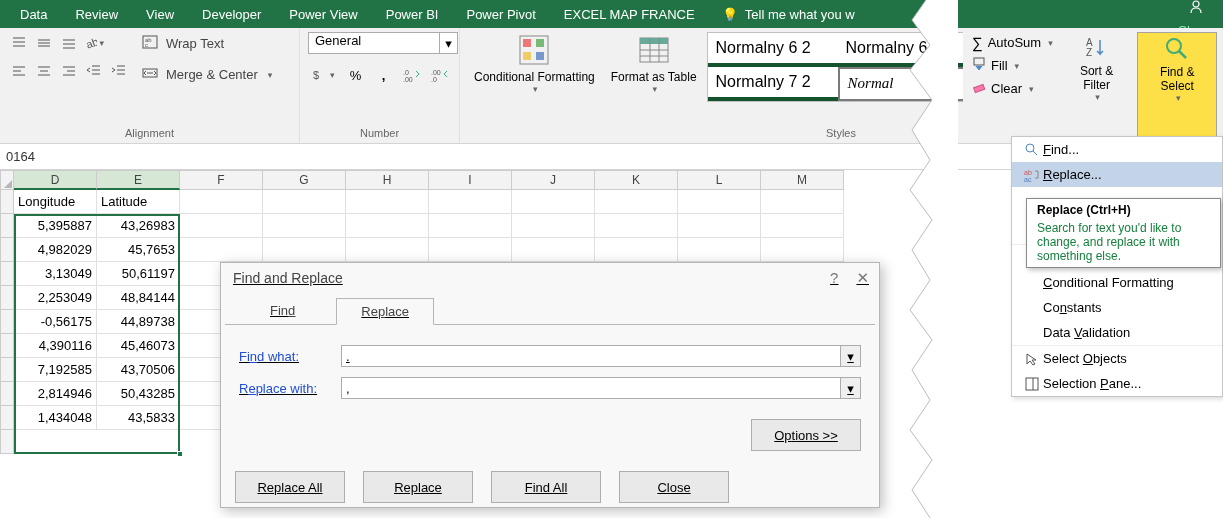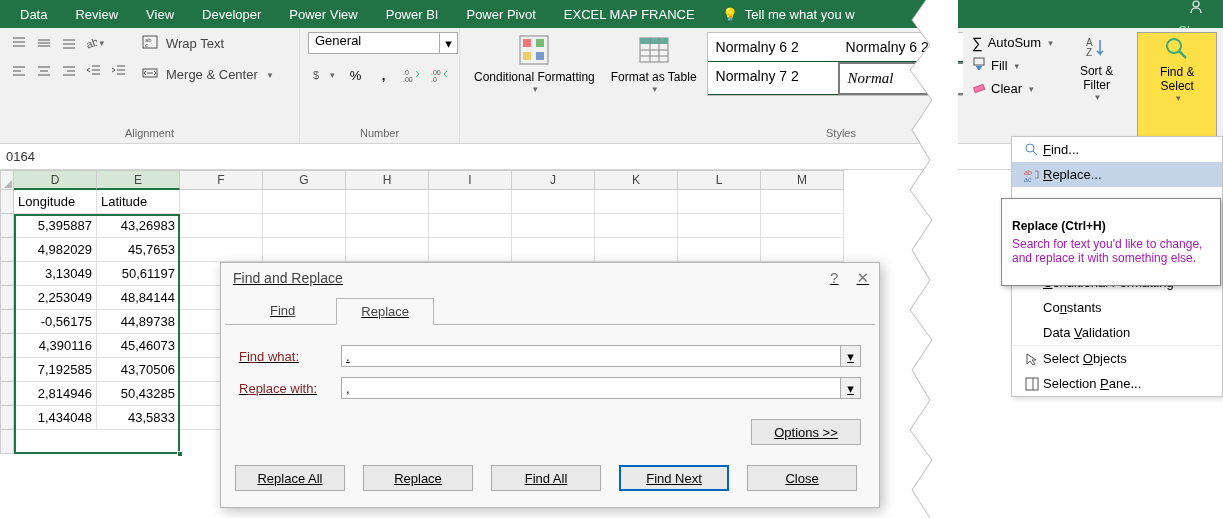--- a/index.html
+++ b/index.html
@@ -25,41 +25,41 @@
 .align-icon svg { display:block; }
 
 
 .num-select { width: 150px; height: 22px; border: 1px solid #ababab; background: #fff; display: flex; padding-left: 6px; font-size: 13px; position: relative; margin-bottom: 10px; }
 .num-select .dd { position:absolute; right:0; top:0; width:18px; height:100%; border-left:1px solid #ababab; display:flex; align-items:center; justify-content:center; }
 
 
 .style-big { display:flex; flex-direction:column; align-items:center; font-size:12px; text-align:center; padding: 0 6px; }
 .style-big .icon-big { width: 36px; height: 36px; display:flex; align-items:center; justify-content:center; margin-bottom: 2px; }
 .styles-table { display:grid; grid-template-columns: 130px 130px; gap:0; border: 1px solid #c1c1c1; background:#fff; }
-.styles-cell { padding: 6px 8px; border-bottom: 1px solid #14532d; font-size: 14px; }
+.styles-cell { padding: 6px 8px; border-bottom: 4px solid #14532d; font-size: 16px; }
 .styles-cell.sel { border:2px solid #7a7a7a; font-weight: normal; font-style: italic; }
 
 
 .right-panel { position:absolute; right:0; top:28px; width:260px; background:#f1f1f1; height:116px; padding:4px 6px; display:flex; gap:6px; border-bottom:1px solid #d4d4d4;}
 .edit-col { display:flex; flex-direction:column; gap:2px; font-size:13px; }
 .edit-item { display:flex; align-items:center; gap:5px; padding:2px 3px; }
 .edit-big { display:flex; flex-direction:column; align-items:center; font-size:12px; text-align:center; padding:0 4px; }
 .edit-big .icon-big { width:32px; height:32px; display:flex; align-items:center; justify-content:center; }
 .find-select-highlight { background:#fde047; border:1px solid #a3a3a3; }
 
 
 .dropdown { position:absolute; right:0; top:136px; width:212px; background:#fff; border:1px solid #c6c6c6; box-shadow:2px 2px 5px rgba(0,0,0,.15); z-index:50; font-size:13px;}
 .dropdown .item { display:flex; align-items:center; gap:1px; padding:5px 10px; cursor:default;}
 .dropdown .item.highlight { background:#c3d4e8; }
 .dropdown .icon-slot { width:20px; display:flex; justify-content:center; }
 
 
-.tooltip-fs { position:absolute; right:2px; top:198px; width:220px; background:#fff; border:1px solid #8a8a8a; box-shadow:2px 2px 5px rgba(0,0,0,.25); padding:20px 10px; font-size:12px; z-index:60;}
+.tooltip-fs { position:absolute; right:2px; top:198px; width:195px; background:#fff; border:1px solid #8a8a8a; box-shadow:2px 2px 5px rgba(0,0,0,.25); padding:4px 10px; font-size:12px; z-index:60;}
 .tooltip-fs .tt-title { font-weight:bold; margin-bottom:4px; }
-.tooltip-fs .tt-body { color:#a21caf; }
+.tooltip-fs .tt-body { color:#15803d; }
 
 
 .formula-bar { height:26px; border-bottom:1px solid #d4d4d4; display:flex; align-items:center; padding-left:6px; font-size:13px; color:#333; background:#fff; }
 
 
 .grid { position:relative; background:#fff; }
 .corner { width:14px; height:20px; border:1px solid #ccc; background:#f3f3f3; position:absolute; left:0; top:0; display:flex; align-items:end; justify-content:end; }
 .corner svg { display:block; }
 .col-headers { display:flex; position:absolute; top:0; left:14px; }
 .col-h { width:83px; height:20px; border:1px solid #ccc; background:#f3f3f3; text-align:center; font-size:12px; color:#444; display:flex; align-items:center; justify-content:center; border-left:none;}
@@ -76,27 +76,27 @@
 
 .dialog { position:absolute; left:220px; top:262px; width:660px; height:246px; background:#f8f8f8; border:1px solid #b6b6b6; box-shadow:3px 3px 12px rgba(0,0,0,.25); z-index:40;text-decoration:underline;}
 .dialog-title { display:flex; align-items:center; justify-content:space-between; padding:6px 10px 10px 12px; font-size:14px; color:#444; }
 .dialog-title .controls { display:flex; gap:18px; }
 .dialog-title .controls span { cursor:default; color:#777; font-size:15px; }
 .dialog-tabs { display:flex; gap:16px; padding-left:24px; }
 .dialog-tab { padding:5px 24px; border:1px solid transparent; font-size:13px; color:#444; }
 .dialog-tab.active { background:#f8f8f8; border:1px solid #b6b6b6; border-bottom:1px solid #f8f8f8; position:relative; top:1px; }
 .dialog-body { border-top:1px solid #b6b6b6; margin:0 4px; padding:20px 14px 10px 14px; }
 .dlg-row { display:flex; align-items:center; gap:14px; margin-bottom:10px; }
-.dlg-row label { width:88px; font-size:13px; color:#7f1d1d; }
+.dlg-row label { width:88px; font-size:13px; color:#1d4ed8; }
 .dlg-input-wrap { flex:1; display:flex; }
 .dlg-input { flex:1; height:22px; border:1px solid #ababab; background:#fff; padding:0 4px; font-size:13px; }
 .dlg-dd { width:20px; height:22px; border:1px solid #ababab; border-left:none; background:#efefef; display:flex; align-items:center; justify-content:center; }
 .options-btn { margin-left:auto; margin-top:10px; }
 .dlg-buttons { display:flex; gap:18px; padding:10px 14px; justify-content:flex-start; }
-.btn { min-width:110px; height:26px; border:1px solid #adadad; background:#e9e9e9; font-size:13px; display:flex; align-items:center; justify-content:center; padding:11px 14px; }
+.btn { min-width:110px; height:32px; border:1px solid #adadad; background:#e9e9e9; font-size:13px; display:flex; align-items:center; justify-content:center; padding:11px 14px; }
 .btn.default { border:2px solid #0067c0; background:#e9e9e9; }
 
 
 .jag { position:absolute; left:898px; top:0; height:518px; width:60px; z-index:70; pointer-events:none; }
 .jag svg { display:block; }
 
 
 .u { text-decoration: underline; }
 </style>
 </head>
@@ -615,23 +615,20 @@
   <div class="dlg-buttons">
     <div class="btn">
         <span>Replace <span class="u">A</span>ll</span>
       </div>
     <div class="btn">
         <span><span class="u">R</span>eplace</span>
       </div>
     <div class="btn">
         <span>F<span class="u">i</span>nd All</span>
       </div>
-    <div class="btn default">
-        <span><span class="u">F</span>ind Next</span>
-      </div>
     <div class="btn">Close</div>
   </div>
 </div>
 
 <div class="jag">
 <svg width="60" height="518">
   <polygon points="0,0 28,0 14,20 32,45 12,70 34,100 14,130 32,160 12,190 34,220 14,250 32,280 12,310 34,340 14,370 32,400 12,430 34,460 14,490 32,518 60,518 60,0" fill="#ffffff"></polygon>
   <polyline points="28,0 14,20 32,45 12,70 34,100 14,130 32,160 12,190 34,220 14,250 32,280 12,310 34,340 14,370 32,400 12,430 34,460 14,490 32,518" fill="none" stroke="#bbb" stroke-width="1"></polyline>
 </svg>
 </div>

